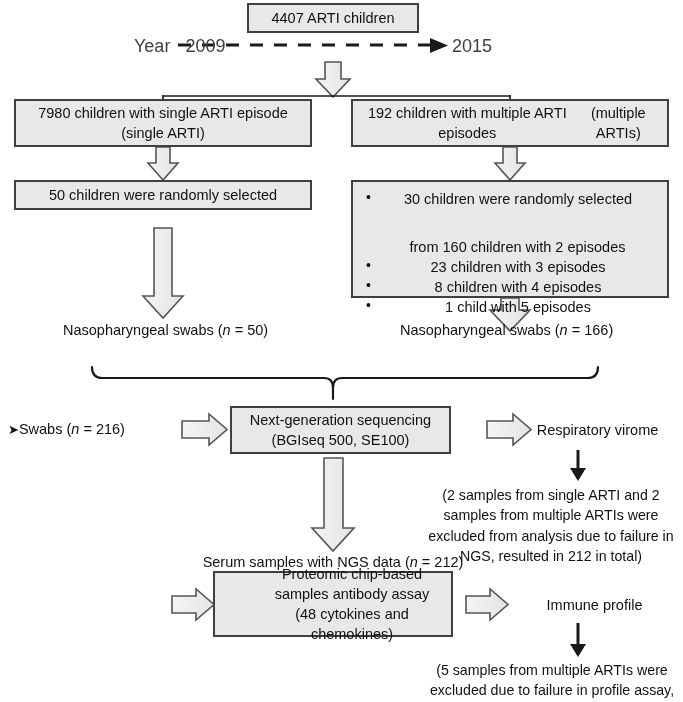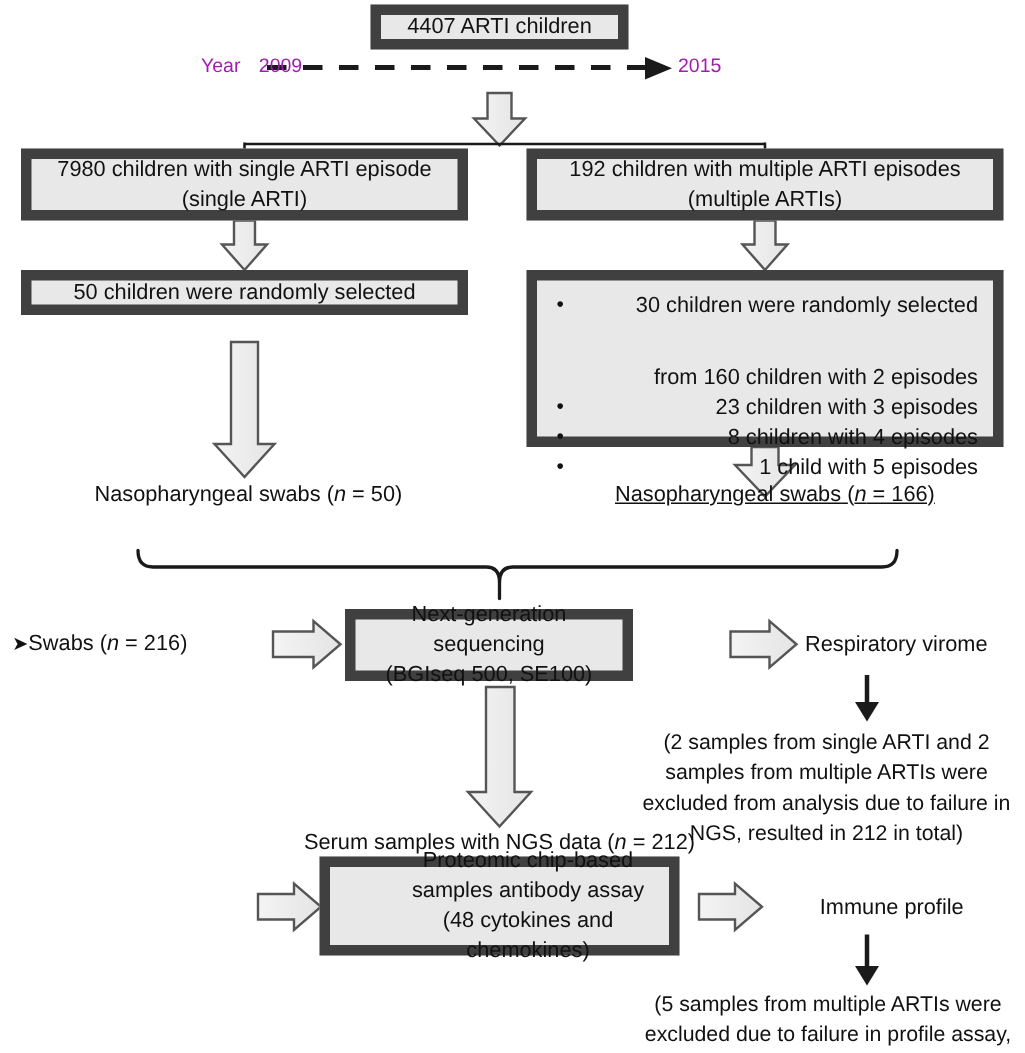--- a/index.html
+++ b/index.html
@@ -18,33 +18,33 @@
   .stage {
     position: absolute;
     left: 0; top: 0;
     width: 683px;
     height: 702px;
   }
   .node {
     position: absolute;
     box-sizing: border-box;
     background: #e8e8e8;
-    border: 7px solid #404040;
+    border: 2px solid #404040;
     display: flex;
     align-items: center;
     justify-content: center;
     text-align: center;
     font-size: 14.5px;
     line-height: 1.38;
     color: #111111;
     padding: 4px 6px;
   }
   .node.listbox {
     display: block;
-    text-align: right;
+    text-align: center;
     padding: 7px 10px 7px 12px;
   }
   .node .ln { display: block; }
   .plain {
     position: absolute;
     font-size: 14.5px;
     line-height: 1.42;
     color: #111111;
     text-align: center;
     white-space: nowrap;
@@ -86,22 +86,22 @@
   svg.overlay {
     position: absolute;
     left: 0; top: 0;
     width: 683px;
     height: 702px;
     pointer-events: none;
   }
   .it { font-style: italic; }
   .yearlbl {
     position: absolute;
-    font-size: 13px;
-    color: #a21caf;
+    font-size: 18px;
+    color: #404040;
     white-space: nowrap;
   }
 </style>
 </head>
 <body>
 
 <div class="stage">
 
   <svg class="overlay" viewBox="0 0 683 702">
     <defs>
@@ -208,21 +208,21 @@
 
   <div class="node" style="left:247px; top:3px; width:172px; height:30px;">
     <span class="ln">4407 ARTI children</span>
   </div>
 
   <div class="node" style="left:14px; top:99px; width:298px; height:48px; flex-direction:column;">
     <span class="ln">7980 children with single ARTI episode</span>
     <span class="ln">(single ARTI)</span>
   </div>
 
-  <div class="node" style="left:351px; top:99px; width:318px; height:48px; flex-direction:column;">
+  <div class="node" style="left:351px; top:99px; width:318px; height:48px; flex-direction:row;">
     <span class="ln">192 children with multiple ARTI episodes</span>
     <span class="ln">(multiple ARTIs)</span>
   </div>
 
   <div class="node" style="left:14px; top:180px; width:298px; height:30px;">
     <span class="ln">50 children were randomly selected</span>
   </div>
 
   <div class="node listbox" style="left:351px; top:180px; width:318px; height:118px;">
     <ul class="bullets">
@@ -242,32 +242,32 @@
     </ul>
   </div>
 
   <div class="plain" style="left:63px; top:320px; width:200px;">
     <span class="ln">Nasopharyngeal swabs</span>
     <span class="ln">
       <span>(</span><span class="it">n</span><span> = 50)</span>
     </span>
   </div>
 
-  <div class="plain" style="left:410px; top:320px; width:200px;text-decoration:underline;">
+  <div class="plain" style="left:400px; top:320px; width:200px;">
     <span class="ln">Nasopharyngeal swabs</span>
     <span class="ln">
       <span>(</span><span class="it">n</span><span> = 166)</span>
     </span>
   </div>
 
   <div class="plain left" style="left:8px; top:419px; width:175px;">
     <span style="font-size:13px;">➤</span><span>Swabs (</span><span class="it">n</span><span> = 216)</span>
   </div>
 
-  <div class="node" style="left:230px; top:406px; width:192px; height:48px; flex-direction:column;">
+  <div class="node" style="left:230px; top:406px; width:221px; height:48px; flex-direction:column;">
     <span class="ln">Next-generation sequencing</span>
     <span class="ln">(BGIseq 500, SE100)</span>
   </div>
 
   <div class="plain" style="left:515px; top:420px; width:165px;">Respiratory virome</div>
 
   <div class="note" style="left:423px; top:485px; width:256px;">
     <span class="ln">(2 samples from single ARTI and 2</span>
     <span class="ln">samples from multiple ARTIs were</span>
     <span class="ln">excluded from analysis due to failure in</span>

